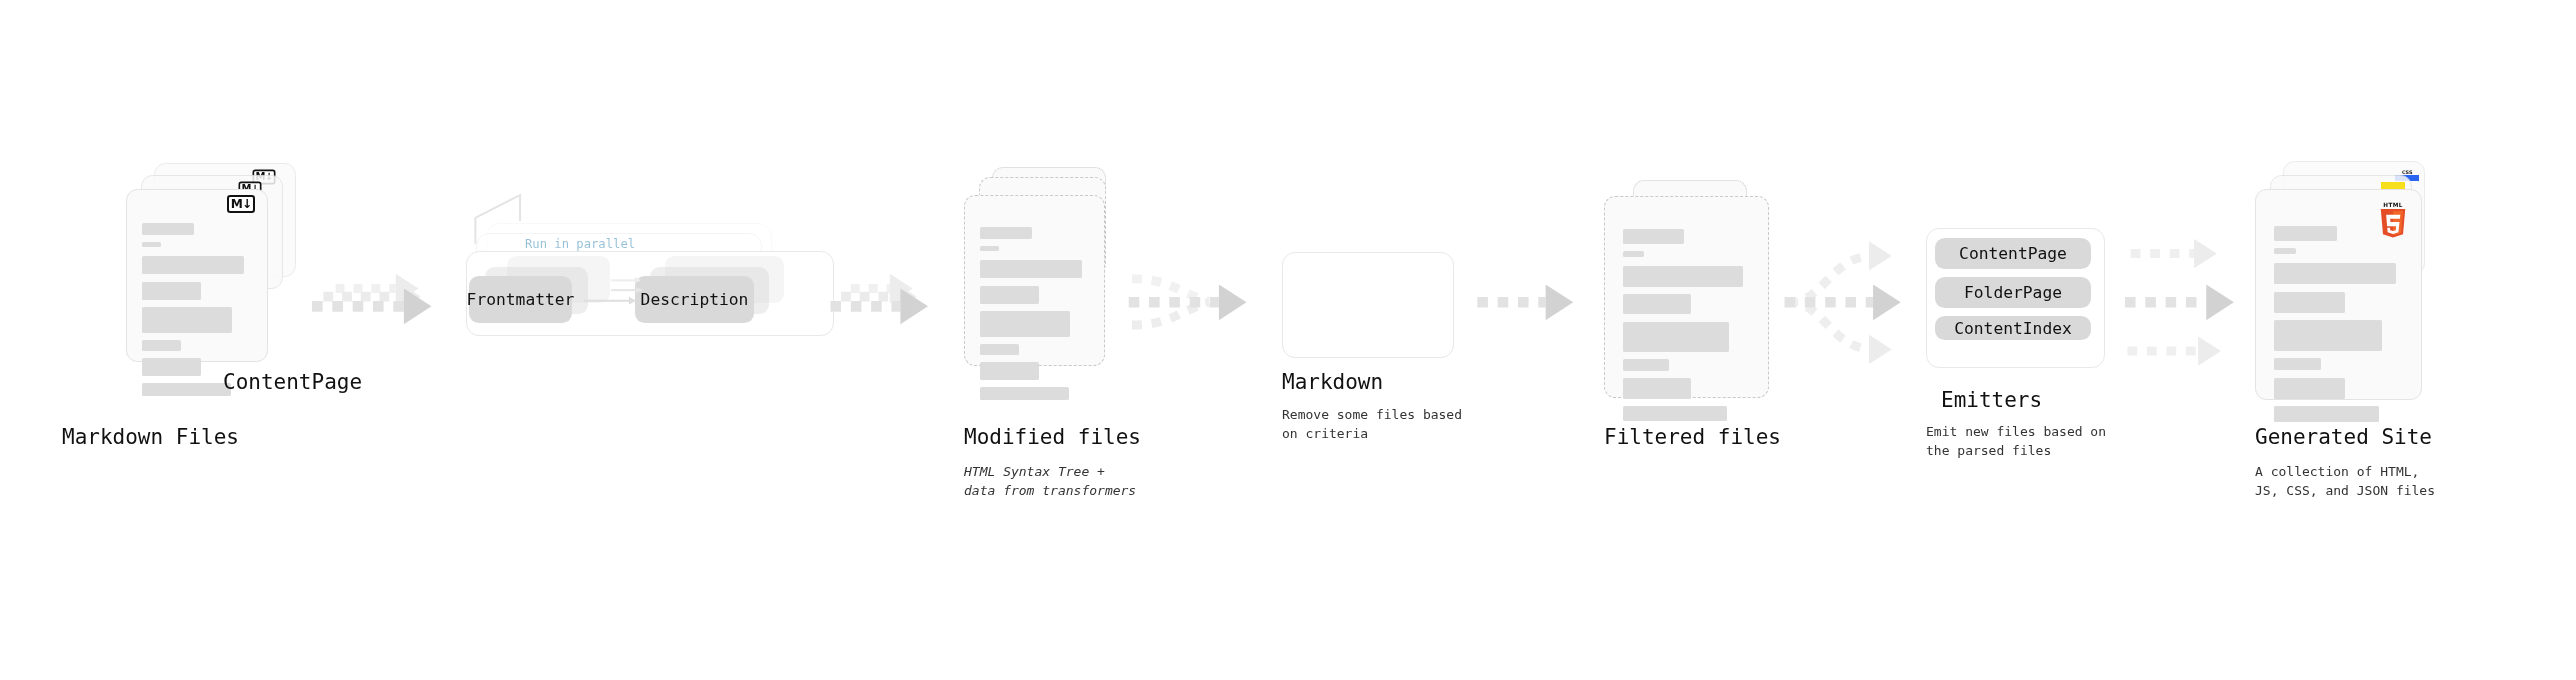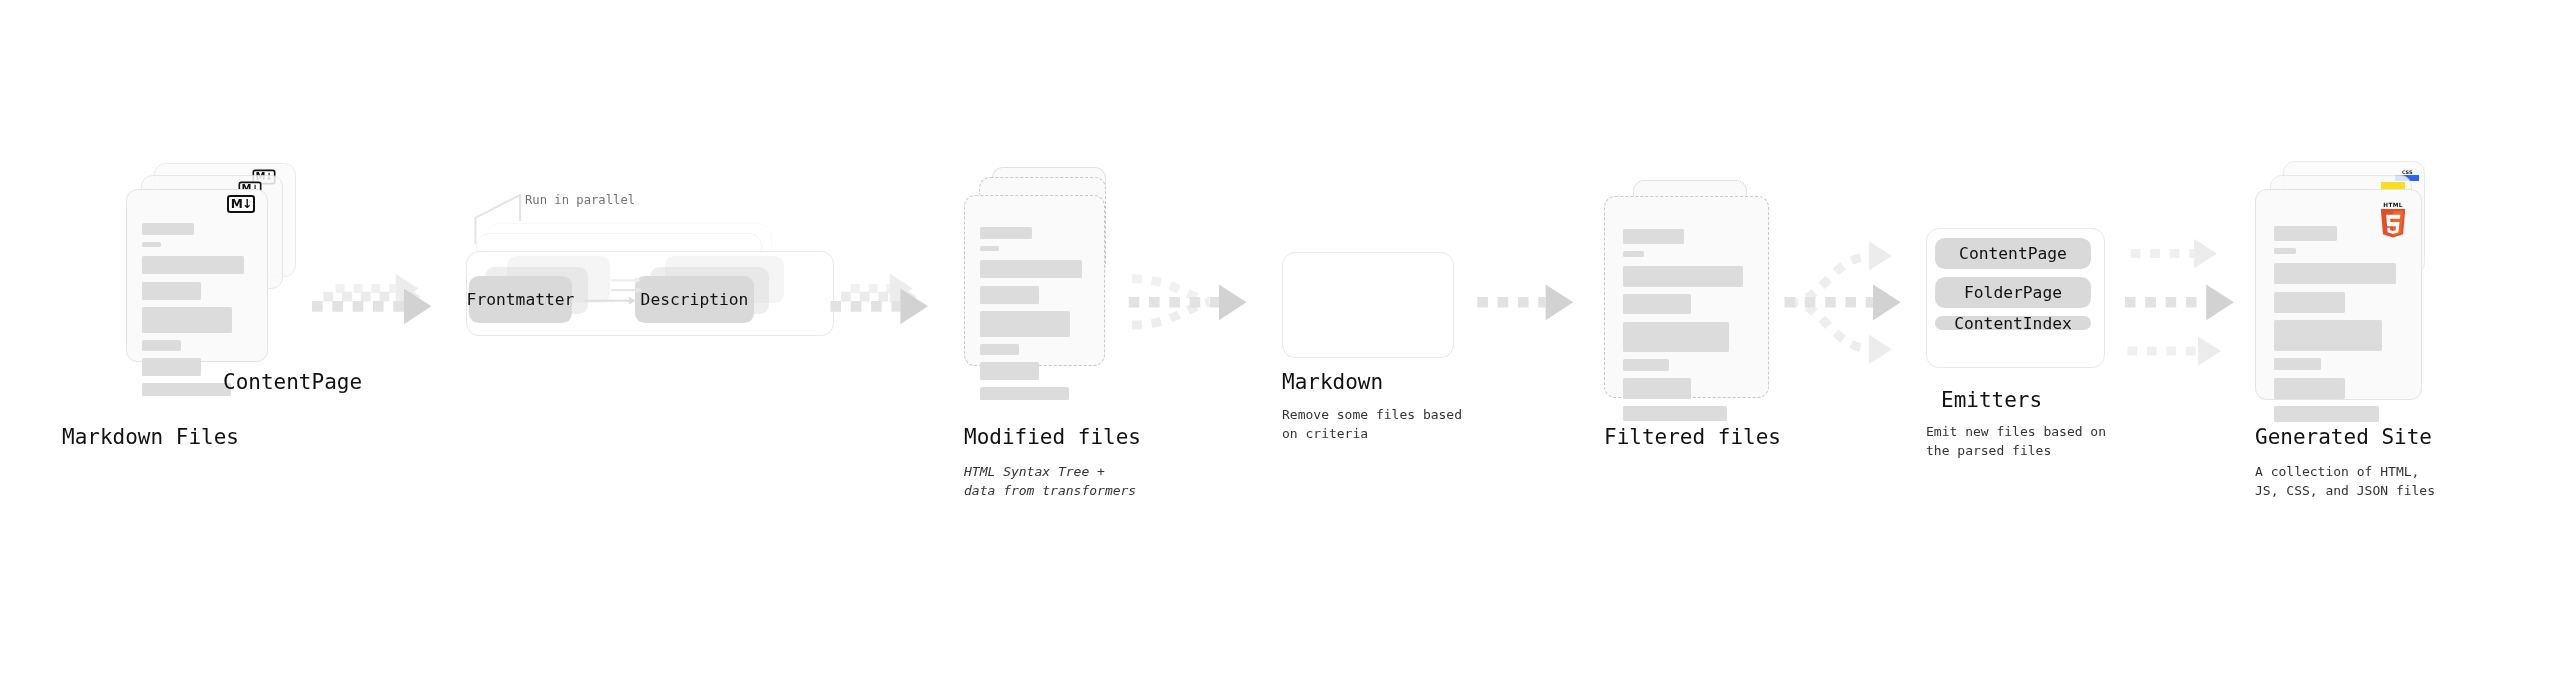--- a/index.html
+++ b/index.html
@@ -55,21 +55,21 @@
   
   .title{
     position:absolute;
     font-size:21px;color:#111;white-space:nowrap;letter-spacing:0px;
   }
   .sub{
     position:absolute;
     font-size:13px;color:#333;line-height:1.45;white-space:pre;
   }
   .runlabel{
-    position:absolute;font-size:12.2px;color:#737373;white-space:nowrap;
+    position:absolute;font-size:12.2px;color:#0369a1;white-space:nowrap;margin-top:44px;
   }
 
   
   .groupbox{
     position:absolute;background:#ffffff;border:1.6px solid #e8e8e8;border-radius:13px;
     box-sizing:border-box;
   }
   .chip{
     position:absolute;background:#d9d9d9;border-radius:9.8px;
     display:flex;align-items:center;justify-content:center;
@@ -159,21 +159,21 @@
       <div class="bar" style="width:46px;height:12.2px;"></div>
       <div class="bar" style="width:68px;height:20.3px;"></div>
       <div class="bar" style="width:104px;height:15.4px;"></div>
     </div>
   </div>
   <div class="title" style="left:1604px;top:425px;">Filtered files</div>
 
   <div class="groupbox" style="left:1926px;top:228px;width:179px;height:140px;"></div>
   <div class="chip" style="left:1935px;top:238px;width:156px;height:31px;">ContentPage</div>
   <div class="chip" style="left:1935px;top:277px;width:156px;height:31px;">FolderPage</div>
-  <div class="chip" style="left:1935px;top:316px;width:156px;height:14px;">ContentIndex</div>
+  <div class="chip" style="left:1935px;top:316px;width:156px;height:24px;">ContentIndex</div>
   <div class="title" style="left:1926px;top:388px;margin-left:15px;">Emitters</div>
   <div class="sub" style="left:1926px;top:423px;">Emit new files based on
 the parsed files</div>
 
   <div class="docstack" style="left:2255px;top:161px;">
     <div class="doc back2" style="left:28.4px;top:0px;width:142px;height:114px;"></div>
     <div class="badge cssbadge" style="left:140px;top:14px;">
       <span class="t">CSS</span>
     </div>
 

